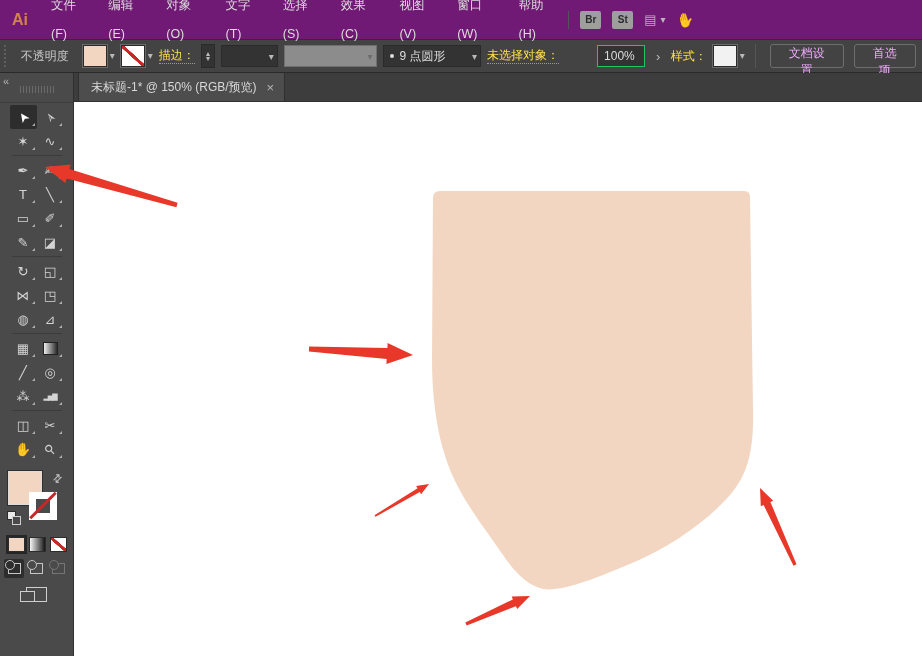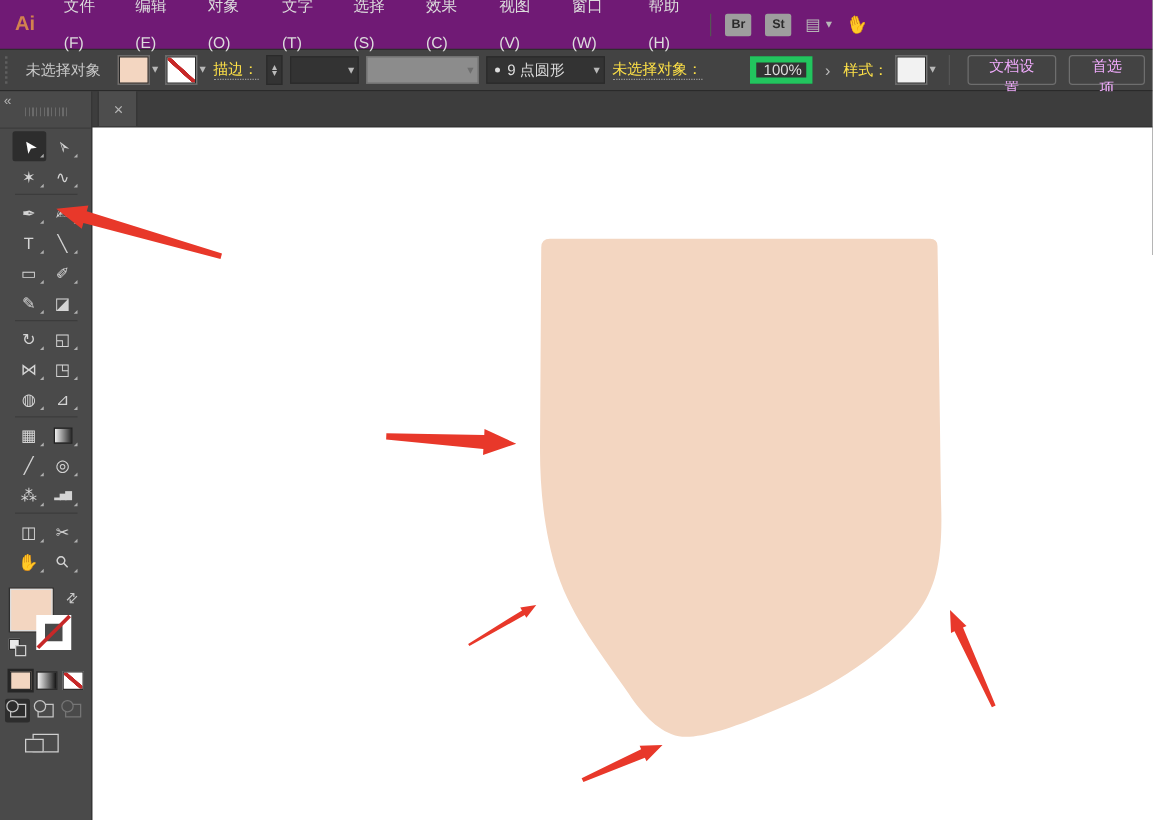--- a/index.html
+++ b/index.html
@@ -41,21 +41,21 @@
     width:13px;height:22px;background:#333;border:1px solid #2a2a2a;color:#bbb;}
   .stepper i{font-style:normal;font-size:8px;line-height:5px;}
   .select{position:relative;height:22px;background:#333;border:1px solid #2a2a2a;
     display:flex;align-items:center;box-sizing:border-box;padding:0 16px 0 6px;color:#ddd;}
   .select .chev{position:absolute;right:3px;top:6px;}
   .sel-w{width:58px;}
   .select.gray{width:96px;background:#8c8c8c;border-color:#6f6f6f;}
   .select.gray .chev{color:#6e6e6e;}
   .select.brush{width:102px;}
   .dot{width:4px;height:4px;border-radius:50%;background:#ddd;margin-right:6px;flex:0 0 auto;}
-  .value{height:22px;width:50px;background:#333;border:5px solid #22c55e;
+  .value{height:22px;width:50px;background:#333;border:1px solid #22c55e;
     display:flex;align-items:center;padding:0 6px;box-sizing:border-box;color:#ddd;margin-left:32px;}
   .panelbtn{width:14px;height:22px;display:flex;align-items:center;justify-content:center;
     color:#bbb;font-size:13px;}
   .stylechip{width:22px;height:20px;background:#f2f2f2;border:1px solid #2a2a2a;box-shadow:0 0 0 1px #6a6a6a;}
   .cbbtn{font-family:inherit;font-size:12px;color:#f0abfc;background:#434343;
     border:1px solid #6e6e6e;border-radius:3px;height:24px;padding:0 13px;margin-left:4px;}
   .vsep{width:1px;height:24px;background:#555;margin:0 4px;}
 
   
   .main{display:flex;height:593px;}
@@ -151,21 +151,21 @@
       <span class="ws">
         <span class="ws-ic">▤</span>
         <span class="chev">▾</span>
       </span>
       <span class="touch">✋</span>
     </div>
   </header>
 
   <div class="controlbar">
     <span class="grip"></span>
-    <span class="status">未选择对象</span>
+    <span class="status">不透明度</span>
     <div class="swatch-group">
       <span class="cswatch" style="background: rgb(243, 214, 193);"></span>
       <span class="chev">▾</span>
     </div>
     <div class="swatch-group">
       <span class="cswatch nonesw"></span>
       <span class="chev">▾</span>
     </div>
     <span class="cb-label link">描边：</span>
     <span class="stepper">
@@ -320,20 +320,21 @@
       </div>
 
       <div class="screen-row">
         <span class="scr"></span>
       </div>
     </aside>
 
     <section class="docarea">
       <div class="tabstrip">
         <div class="tab">
+          <span class="tab-title">未标题-1* @ 150% (RGB/预览)</span>
           <span class="tab-close">×</span>
         </div>
       </div>
       <div class="canvas">
         <svg id="artwork" viewBox="0 0 848 564" width="848" height="564">
             <path d="M 367 89 L 670 89 Q 676 89 676 95 C 677 160 678 240 679 305 C 680 345 675 368 660 388 C 642 412 600 444 558 461 C 523 476 488 490 469 487 C 454 484 441 471 429 453 C 407 421 384 393 372 357 C 362 327 358 292 358 258 L 359 96 Q 359 89 366 89 Z" fill="#f3d6c1"></path>
           </svg>
       </div>
     </section>
   </div>

